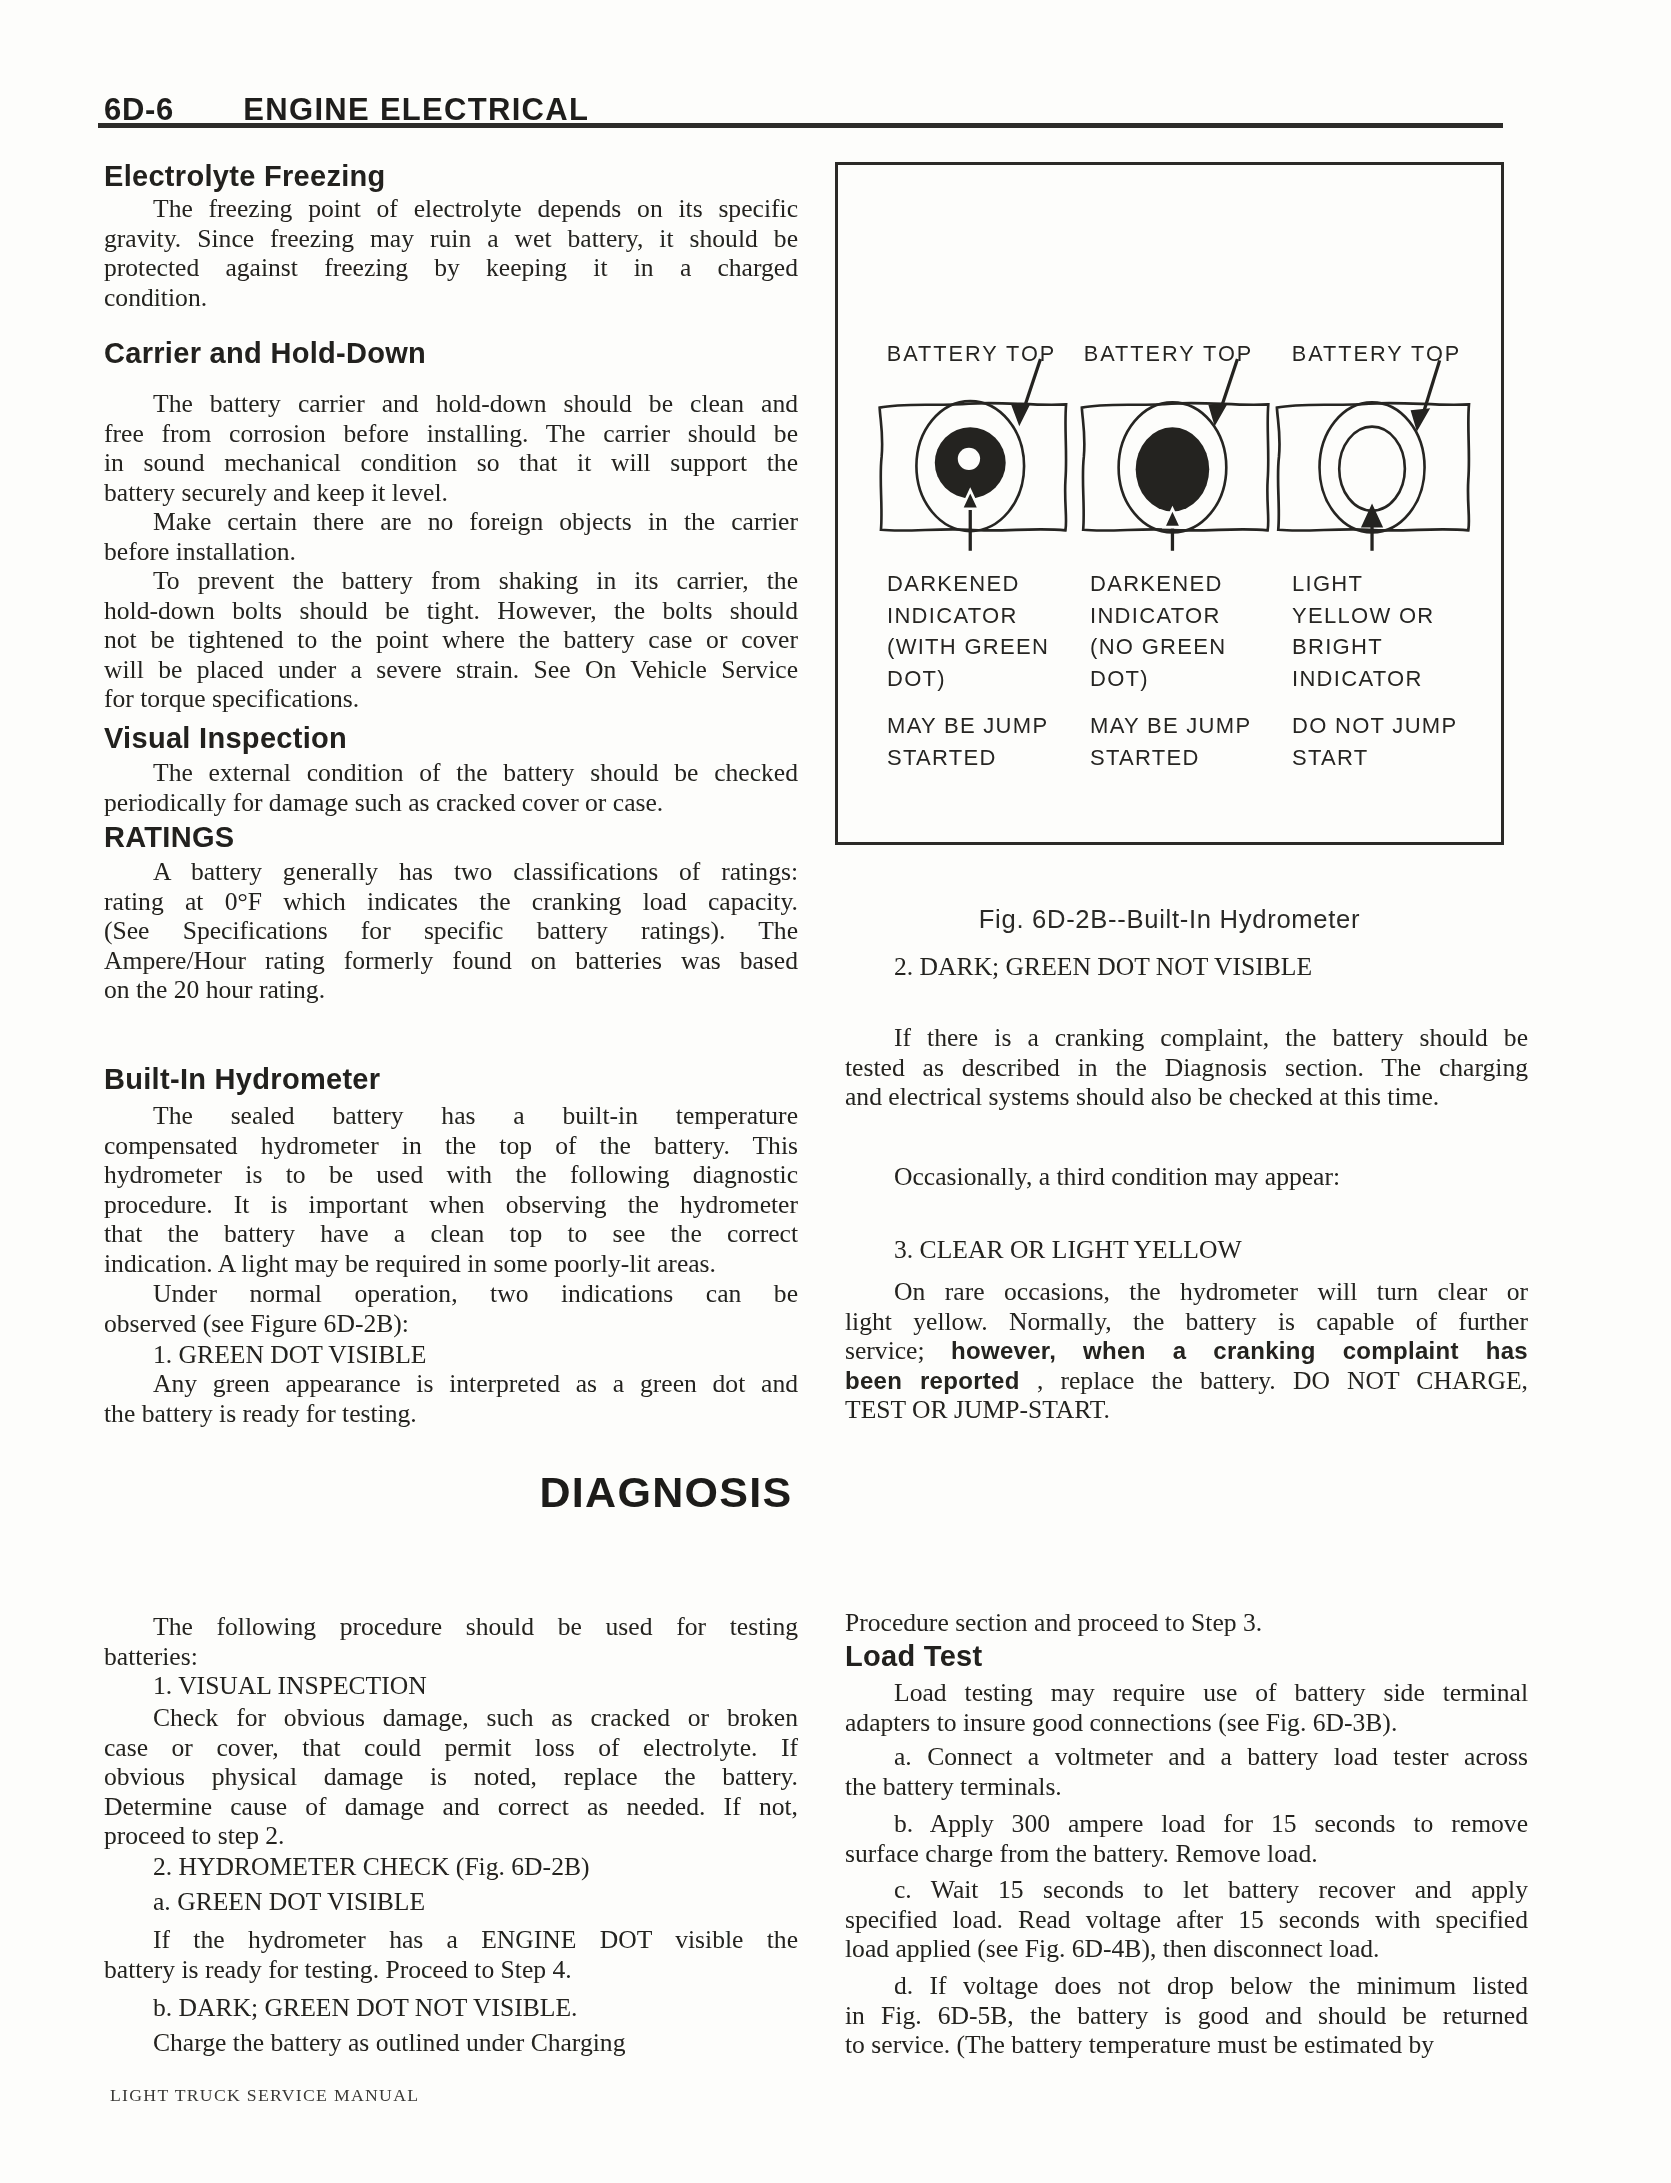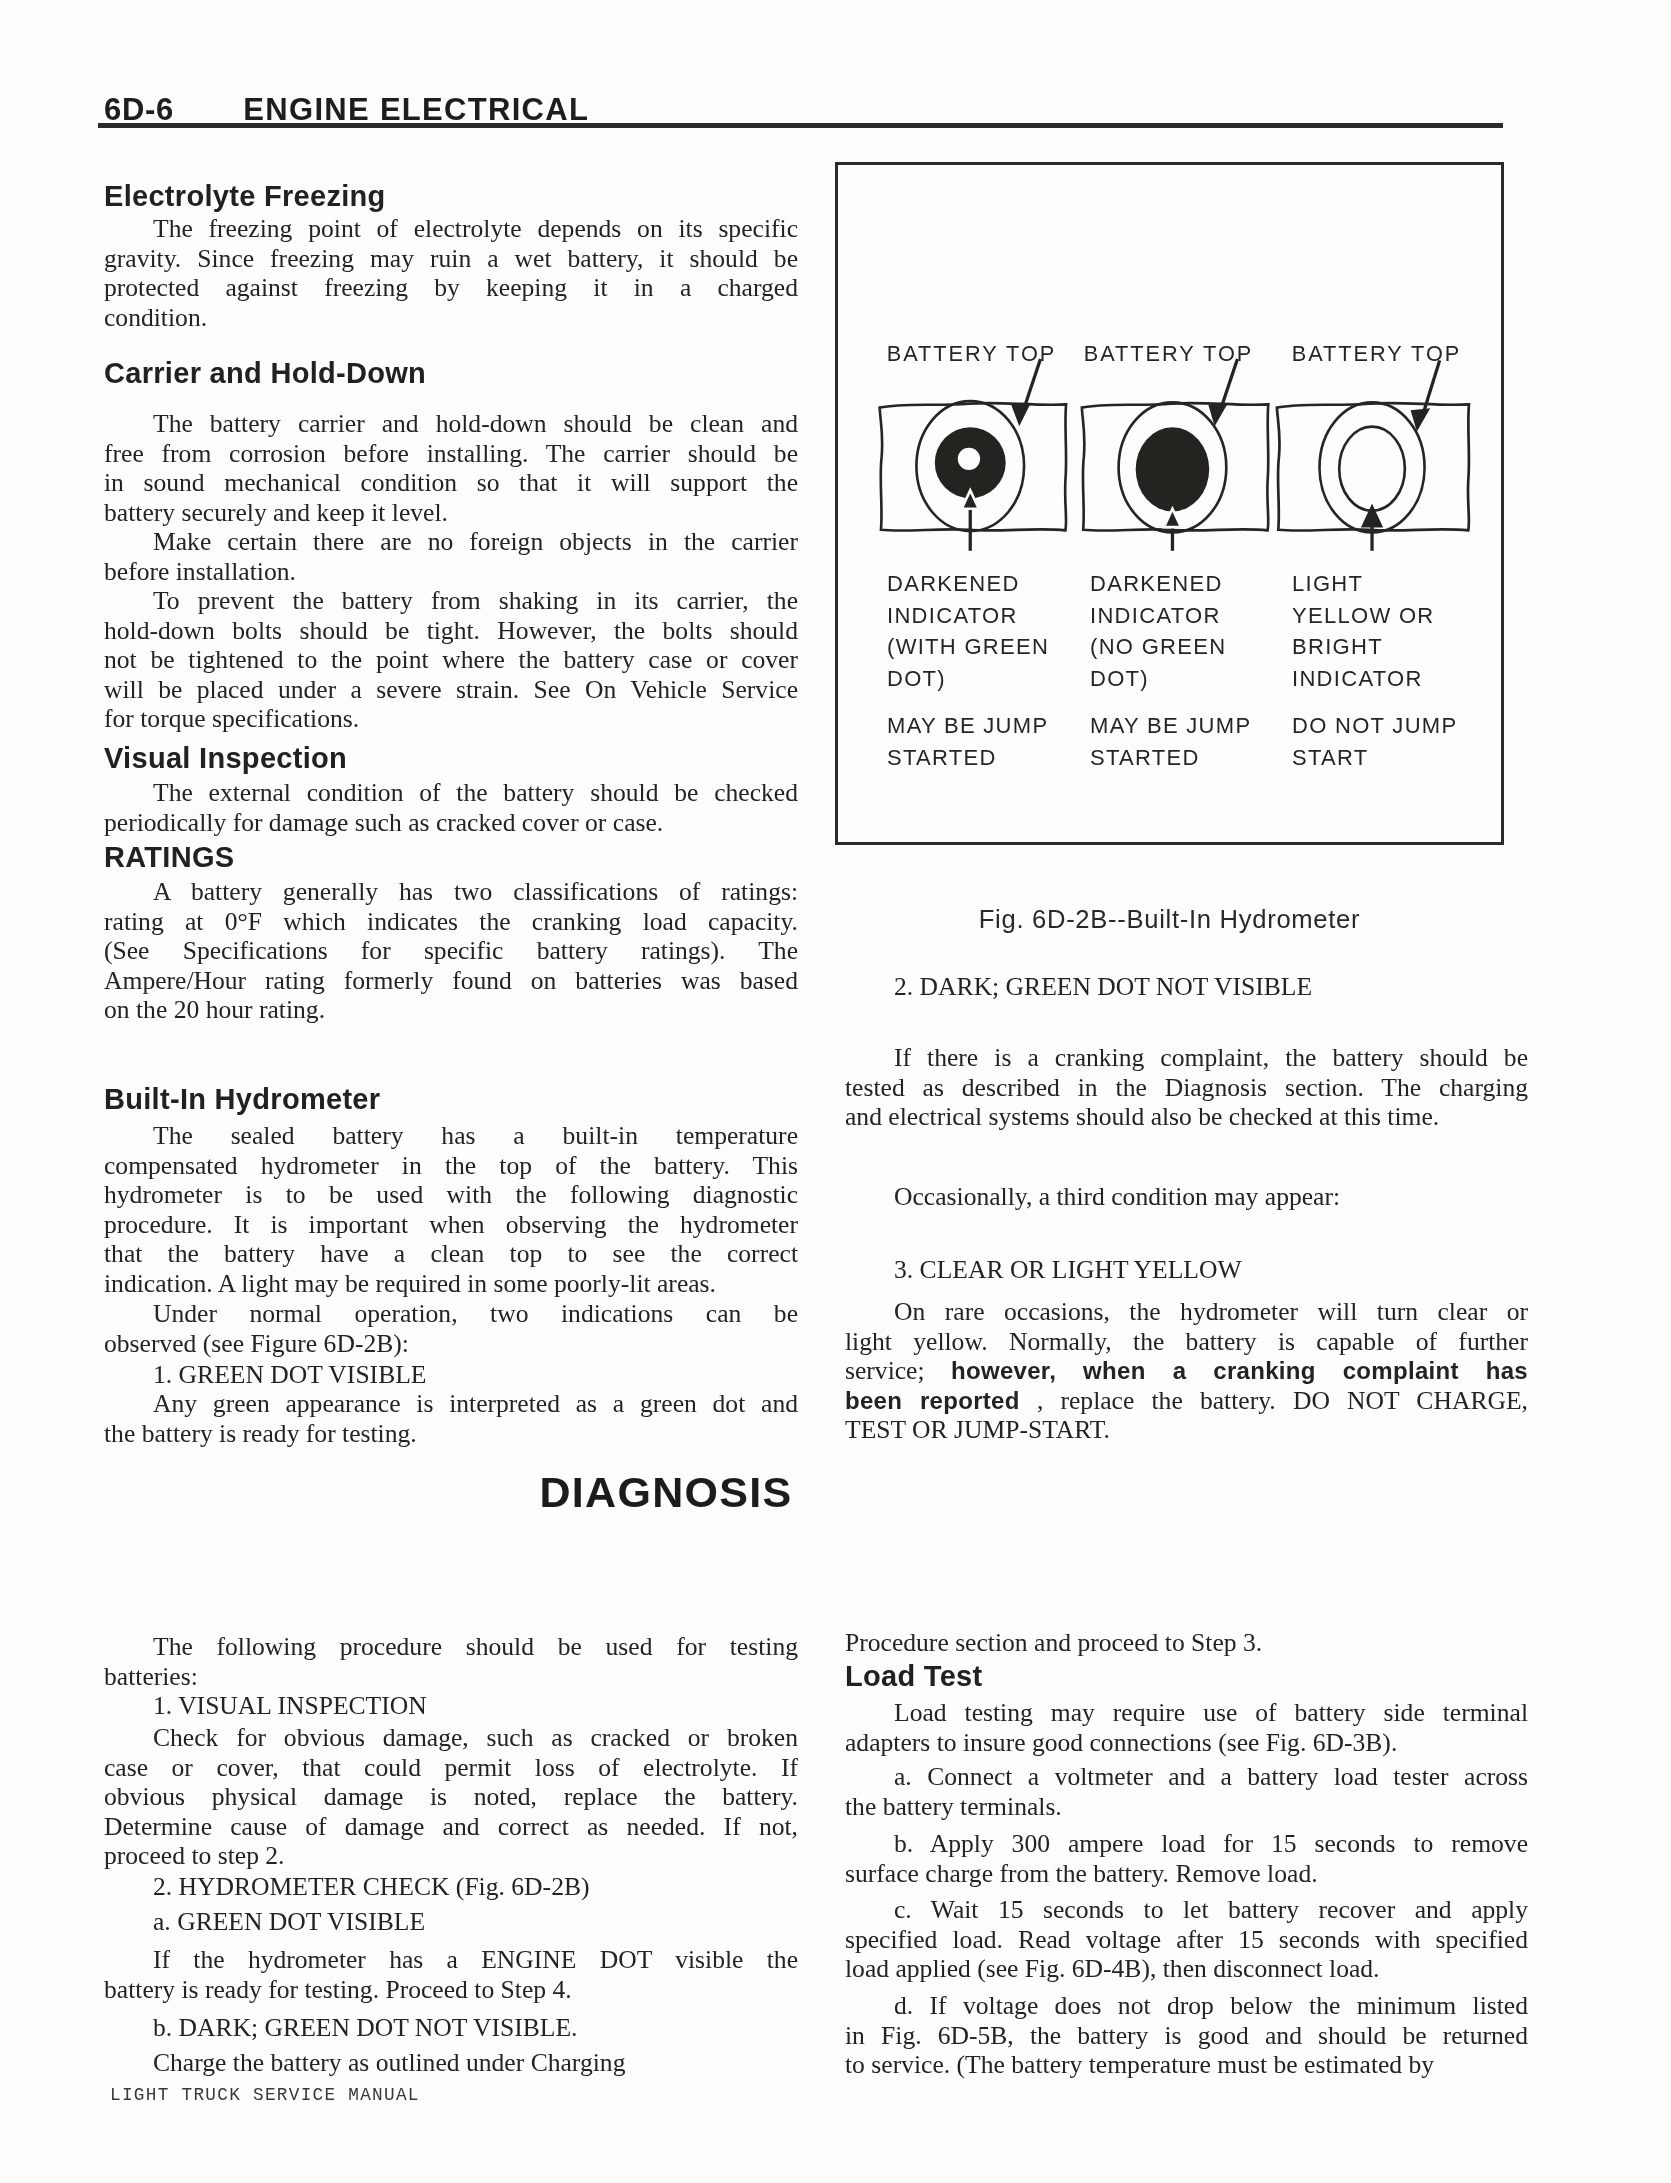--- a/index.html
+++ b/index.html
@@ -7,21 +7,21 @@
     position:relative;width:1672px;height:2183px;background:#fdfdfb;
     font-family:"Liberation Serif", serif;color:#24231f;overflow:hidden;
   }
   
   .hdr{position:absolute;top:92px;left:104px;font-family:"Liberation Sans",sans-serif;
        font-weight:bold;font-size:31px;color:#1f1e1c;letter-spacing:0.7px;white-space:nowrap;}
   .hdr .code{display:inline-block;}
   .hdr .title{display:inline-block;margin-left:60px;letter-spacing:1.3px;}
   .hrule{position:absolute;top:123px;left:98px;width:1405px;height:5.3px;background:#2d2c29;}
   
-  .blk{position:absolute;margin-top:20px;}
+  .blk{position:absolute;}
   .lcol{left:104px;width:694px;}
   .rcol{left:845px;width:683px;}
   .h3{font-family:"Liberation Sans",sans-serif;font-weight:bold;font-size:29px;color:#22211e;letter-spacing:0.3px;}
   .para{font-size:25.6px;line-height:29.5px;}
   .para .tl{text-align:justify;text-align-last:justify;}
   .para .tl:last-child{text-align-last:left;}
   .para.ind .tl:first-child{text-indent:49px;}
   .line-item{font-size:25.6px;line-height:29.5px;text-indent:49px;}
   .noind .tl:first-child{text-indent:0;}
   .bsans{font-family:"Liberation Sans",sans-serif;font-weight:bold;font-size:24px;letter-spacing:0.3px;}
@@ -34,21 +34,21 @@
            font-size:21.7px;letter-spacing:2px;color:#262522;text-align:center;white-space:nowrap;margin-top:8px;}
   .figtext{position:absolute;font-family:"Liberation Sans",sans-serif;font-size:22px;
            line-height:31.5px;letter-spacing:1.3px;color:#262522;white-space:pre-line;}
   .figcaption{position:absolute;left:835px;top:877px;width:669px;text-align:center;
            font-family:"Liberation Sans",sans-serif;font-size:25.6px;letter-spacing:0.7px;color:#2a2926;margin-top:28px;}
   
   .diag{position:absolute;left:0;top:1468px;width:1332px;text-align:center;
         font-family:"Liberation Sans",sans-serif;font-weight:bold;font-size:43px;
         letter-spacing:1.3px;color:#1d1c1a;}
   
-  .footer{position:absolute;left:110px;top:2085px;font-family:Liberation Mono, monospace;
+  .footer{position:absolute;left:110px;top:2085px;font-family:Liberation Serif, serif;
           font-size:17.7px;letter-spacing:1.3px;color:#3a3936;}
 </style>
 </head>
 <body>
 
 <div class="page">
 
   <div class="hdr">
     <span class="code">6D-6</span>
     <span class="title">ENGINE ELECTRICAL</span>

